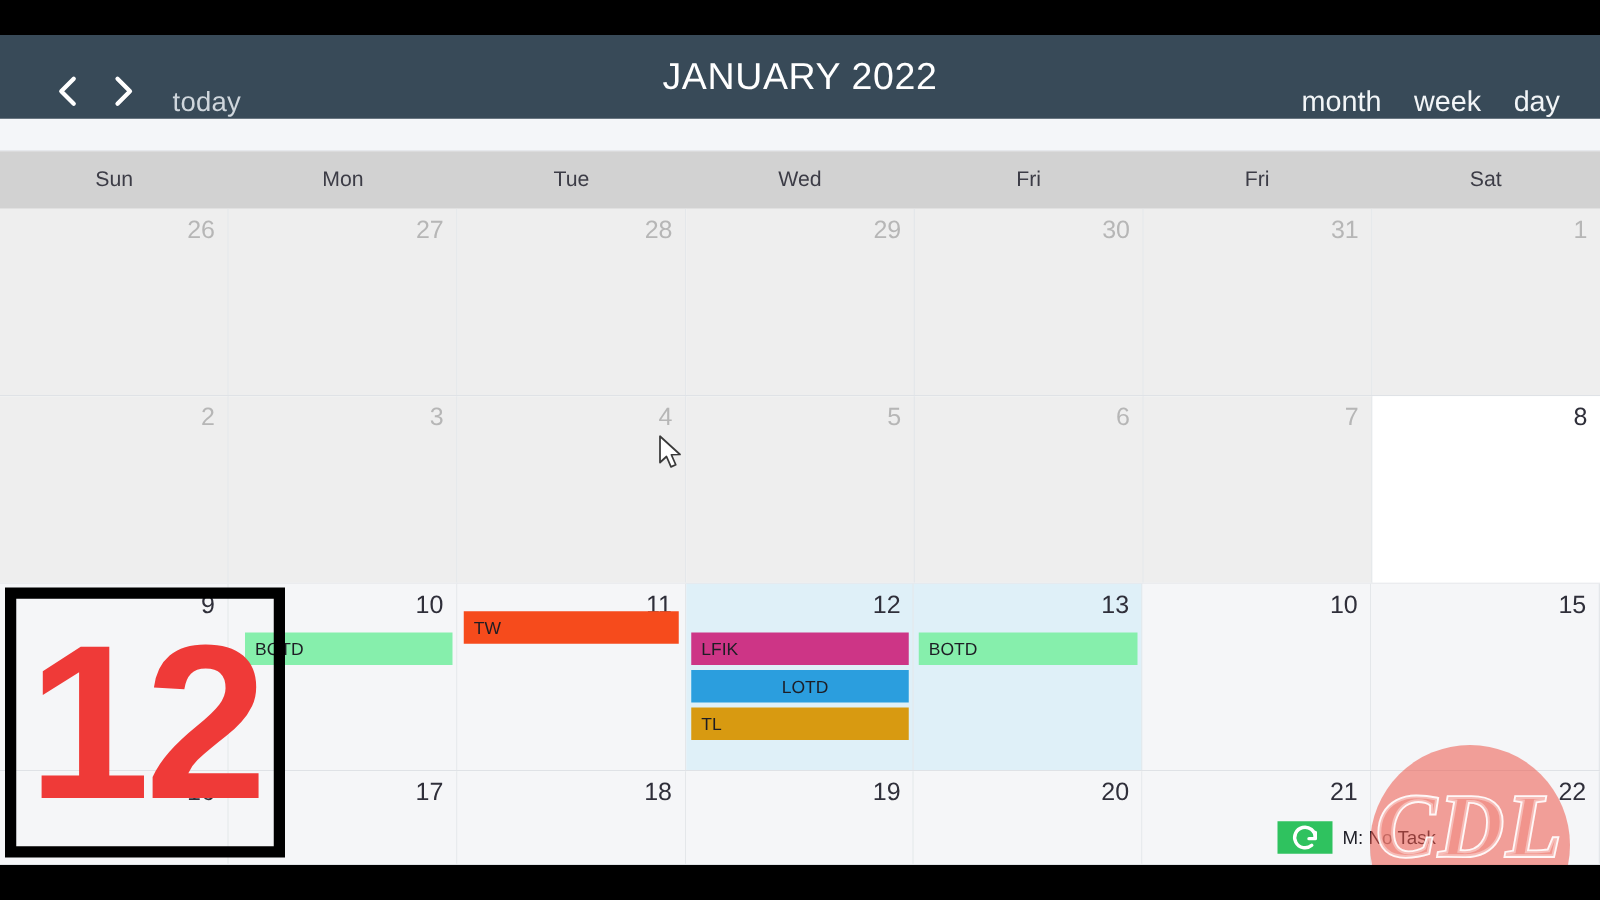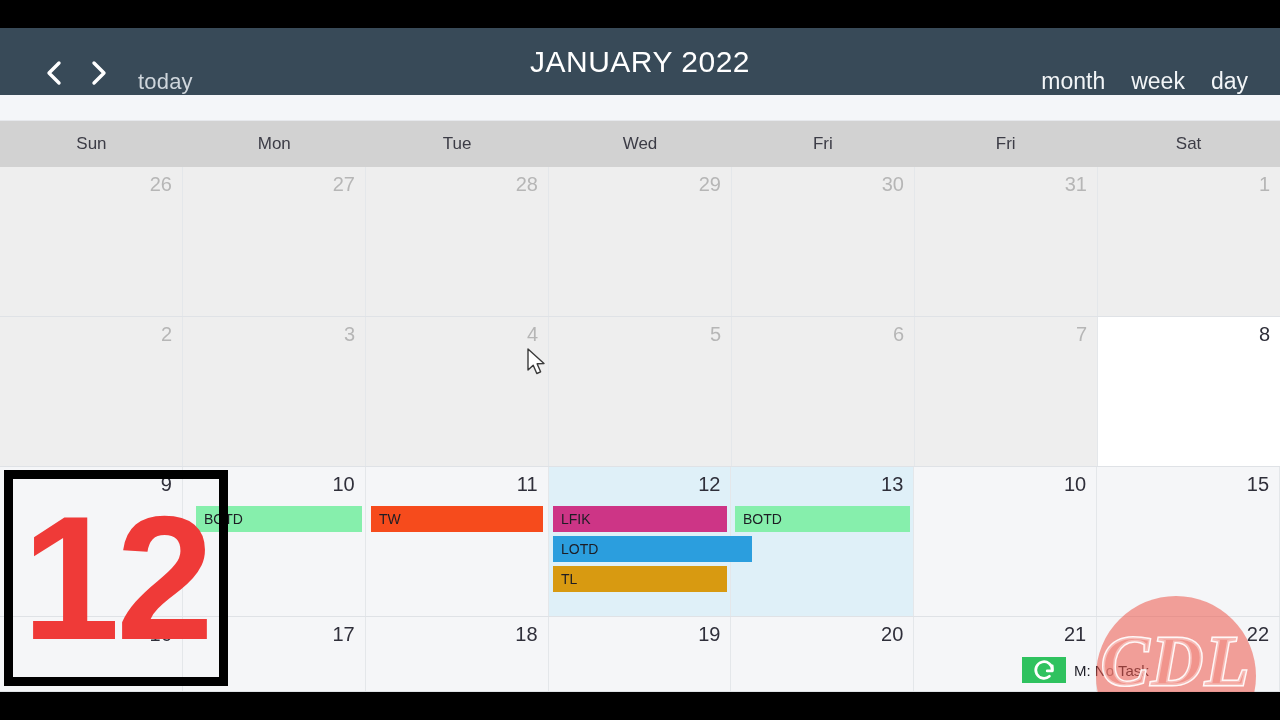--- a/index.html
+++ b/index.html
@@ -386,23 +386,23 @@
           <span class="day-num">13</span>
         </div>
         <div class="day-cell">
           <span class="day-num">10</span>
         </div>
         <div class="day-cell">
           <span class="day-num">15</span>
         </div>
 
         <div class="event green" style="left:196px; top:39px; width:166px;">BOTD</div>
-        <div class="event orange" style="left:371px; top:39px; width:172px;">TW</div>
+        <div class="event orange" style="left:371px; top:22px; width:172px;">TW</div>
         <div class="event pink" style="left:553px; top:39px; width:174px;">LFIK</div>
-        <div class="event blue" style="left:553px; top:69px; width:199px;">LOTD</div>
+        <div class="event blue" style="left:553px; top:69px; width:174px;text-align:center;">LOTD</div>
         <div class="event gold" style="left:553px; top:99px; width:174px;">TL</div>
         <div class="event green" style="left:735px; top:39px; width:175px;">BOTD</div>
       </div>
 
       <div class="week-row short">
         <div class="day-cell">
           <span class="day-num">16</span>
         </div>
         <div class="day-cell">
           <span class="day-num">17</span>

